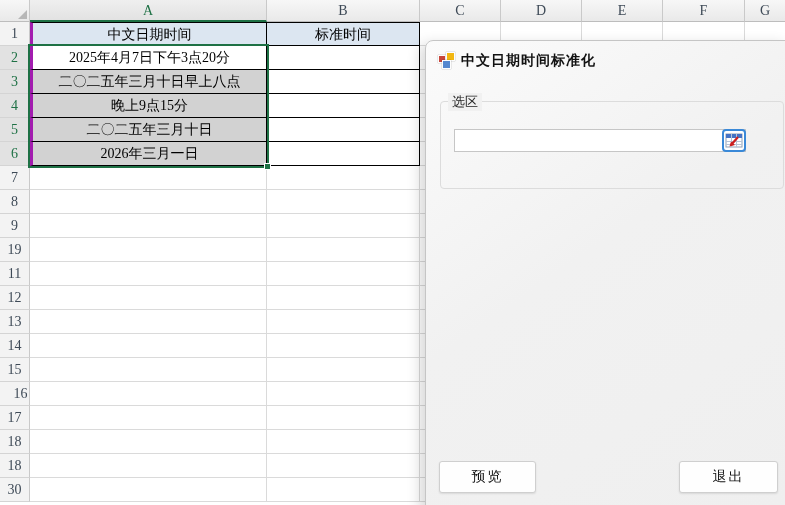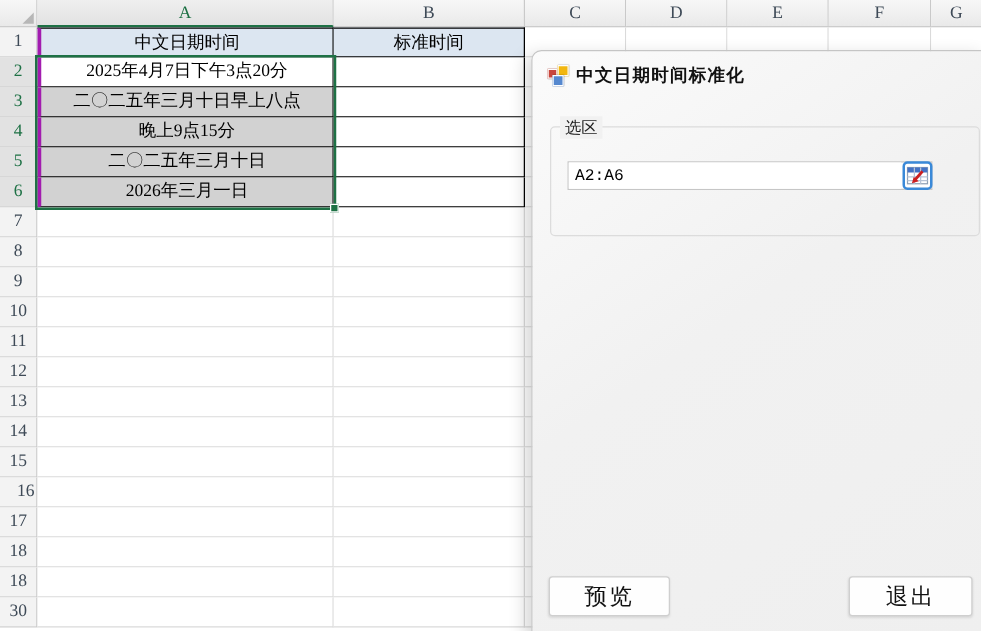--- a/index.html
+++ b/index.html
@@ -76,21 +76,21 @@
     border-radius:2px; display:inline-block; cursor:pointer; }
   #ai-label { margin-left:7px; font-size:14px; color:#111; cursor:pointer; }
   #hint-row { position:absolute; left:33px; top:40px; height:16px; display:flex; align-items:center; }
   #info-icon { width:15px; height:15px; border-radius:50%; background:#ececec;
     border:1px solid #cfcfcf; color:#1d9fd4; font-weight:bold; font-size:11px;
     line-height:13px; text-align:center; font-style:normal;
     font-family:"Liberation Serif",serif; }
   #hint-text { margin-left:4px; font-size:13.5px; color:#12a11d; letter-spacing:.5px; white-space:nowrap; }
 
   .btn { position:absolute; top:420px; height:32px; background:#fefefe;
-    border:1px solid #cfcfcf; border-radius:3px; font-size:18px; color:#111;
+    border:1px solid #cfcfcf; border-radius:3px; font-size:14px; color:#111;
     font-family:"Liberation Serif","DejaVu Serif",serif; letter-spacing:2px;
     box-shadow:0 1px 2px rgba(0,0,0,.10); cursor:pointer; }
   #btn-preview { left:13px;  width:97px; }
   #btn-exit    { left:253px; width:99px; }
 </style>
 </head>
 <body>
 
 <div id="stage">
 
@@ -110,21 +110,21 @@
     <div id="row-headers">
         <div class="rowhdr" style="top: 0px;">1</div>
         <div class="rowhdr selrow" style="top: 24px;">2</div>
         <div class="rowhdr selrow" style="top: 48px;">3</div>
         <div class="rowhdr selrow" style="top: 72px;">4</div>
         <div class="rowhdr selrow" style="top: 96px;">5</div>
         <div class="rowhdr selrow" style="top: 120px;">6</div>
         <div class="rowhdr" style="top: 144px;">7</div>
         <div class="rowhdr" style="top: 168px;">8</div>
         <div class="rowhdr" style="top: 192px;">9</div>
-        <div class="rowhdr" style="top: 216px;">10</div>
+        <div class="rowhdr" style="top: 216px;">19</div>
         <div class="rowhdr" style="top: 240px;">11</div>
         <div class="rowhdr" style="top: 264px;">12</div>
         <div class="rowhdr" style="top: 288px;">13</div>
         <div class="rowhdr" style="top: 312px;">14</div>
         <div class="rowhdr" style="top: 336px;">15</div>
         <div class="rowhdr" style="top: 360px; padding-left: 12px;">16</div>
         <div class="rowhdr" style="top: 384px;">17</div>
         <div class="rowhdr" style="top: 408px;">18</div>
         <div class="rowhdr" style="top: 432px;">18</div>
         <div class="rowhdr" style="top: 456px;">30</div>
@@ -282,21 +282,20 @@
         <i class="sq-red"></i>
           <i class="sq-yellow"></i>
           <i class="sq-blue"></i>
       </span>
       <span id="dlg-title">中文日期时间标准化</span>
     </div>
 
     <div class="group" id="grp-sel">
       <span class="group-label">选区</span>
       <div id="range-wrap">
-        <input id="range-input" value="A2:A6" style="">
         <button id="picker-btn">
           <svg width="18" height="16" viewBox="0 0 18 16">
             <rect x="1" y="1" width="16" height="13" fill="#ffffff" stroke="#8fa0b5"></rect>
             <rect x="1" y="1" width="16" height="4" fill="#4472c4"></rect>
             <line x1="1" y1="8.5" x2="17" y2="8.5" stroke="#b7c3d6"></line>
             <line x1="1" y1="11.5" x2="17" y2="11.5" stroke="#b7c3d6"></line>
             <line x1="6.5" y1="1" x2="6.5" y2="14" stroke="#b7c3d6"></line>
             <line x1="11.5" y1="1" x2="11.5" y2="14" stroke="#b7c3d6"></line>
             <path d="M13 4 L6 12" stroke="#cc1f1f" stroke-width="2.2"></path>
             <path d="M4.5 13.5 L10 12 L6 8.5 Z" fill="#cc1f1f"></path>

